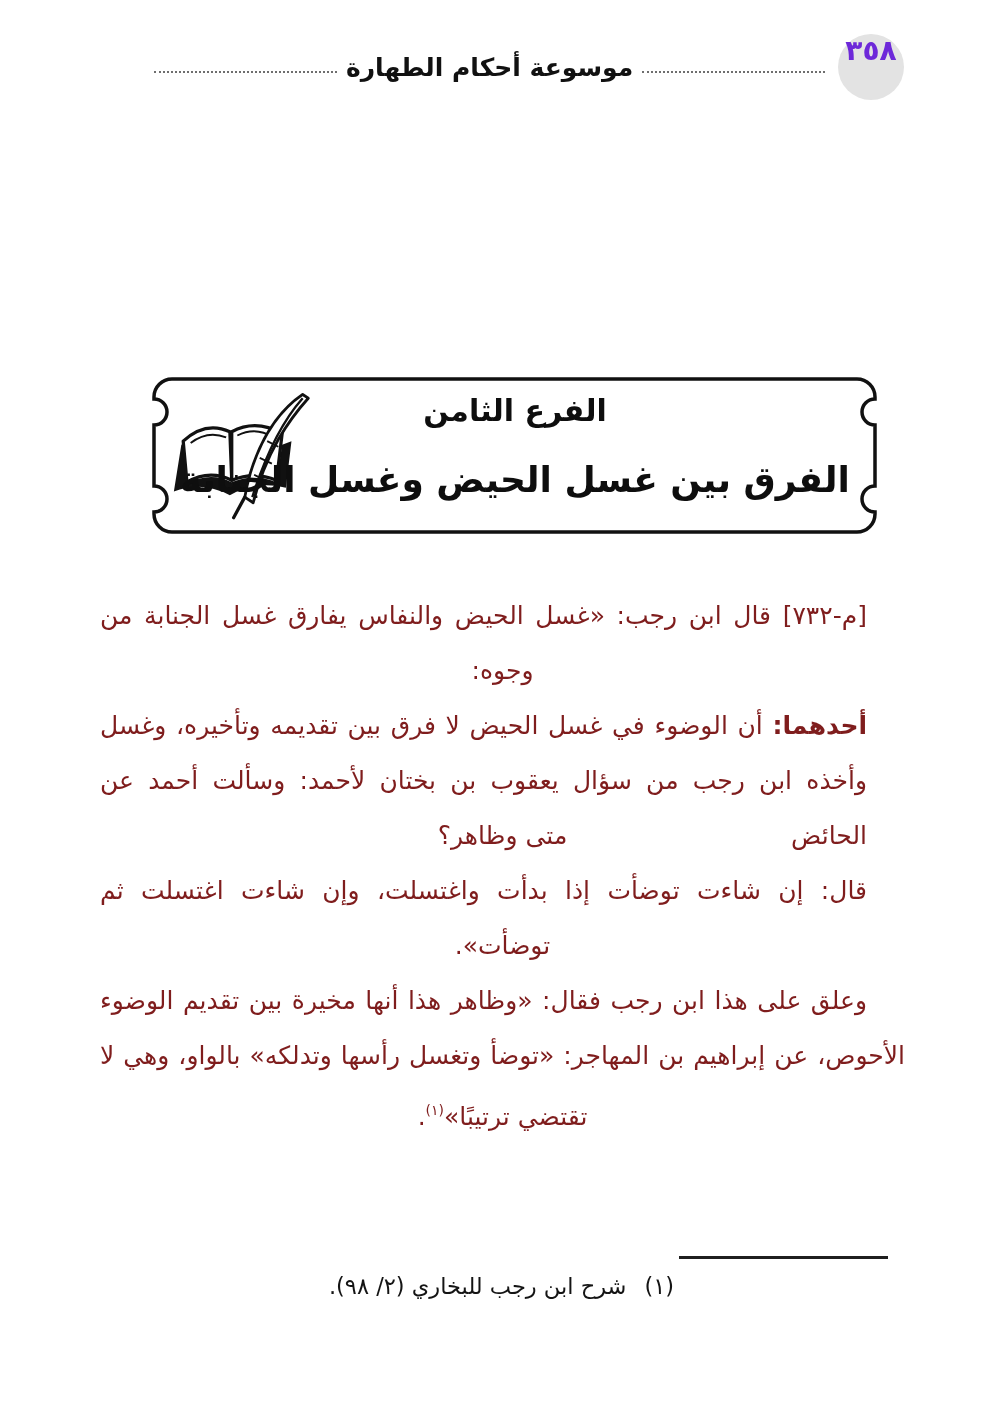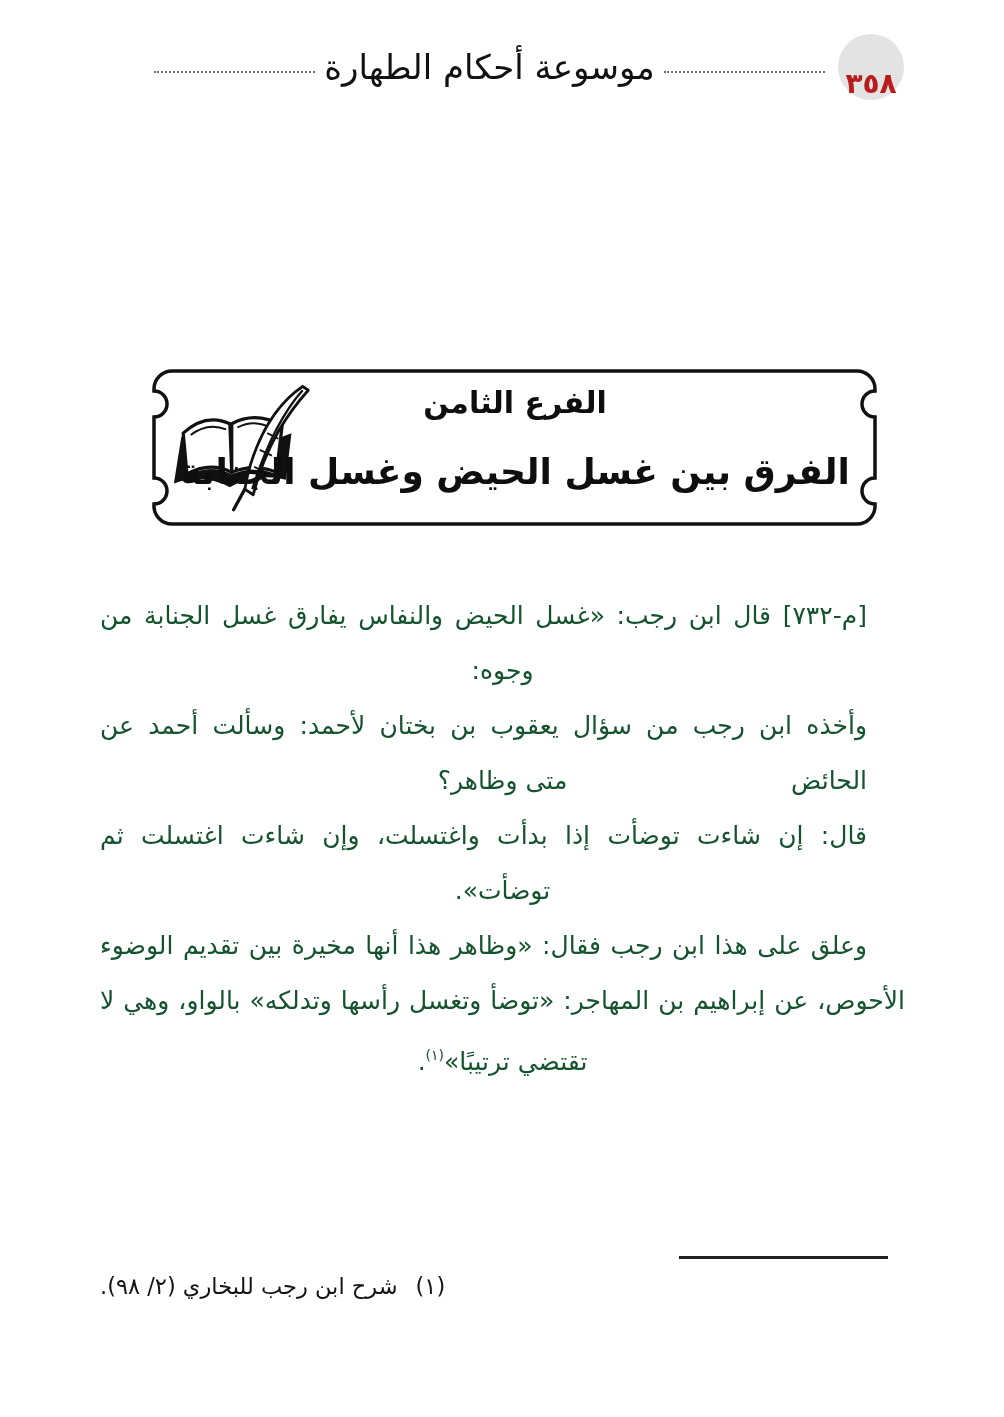--- a/index.html
+++ b/index.html
@@ -25,44 +25,44 @@
   .dotted-rule {
     flex: 1 1 auto;
     height: 0;
     border-bottom: 2.5px dotted #6e6e6e;
     margin: 0 9px;
     transform: translateY(5px);
   }
   .header-title {
     flex: 0 0 auto;
     direction: rtl;
-    font-weight: normal;
-    font-size: 34px;
+    font-weight: bold;
+    font-size: 25px;
     letter-spacing: 0.2px;
     color: #111;
     white-space: nowrap;
   }
   .page-number-circle {
     flex: 0 0 auto;
     width: 66px; height: 66px;
     border-radius: 50%;
     background: #e3e3e3;
     display: flex;
-    align-items: flex-end;
+    align-items: flex-start;
     justify-content: center;
     font-weight: bold;
     font-size: 28px;
-    color: #b91c1c;
+    color: #6d28d9;
     margin-left: 4px;
   }
 
   
   .section-box {
     position: absolute;
-    top: 369px; left: 152px;
+    top: 377px; left: 152px;
     width: 726px; height: 157px;
   }
   .section-frame { position: absolute; inset: 0; }
   .section-art {
     position: absolute;
     left: 10px; top: 10px;
     width: 160px; height: 140px;
   }
   .section-kicker {
     position: absolute;
@@ -83,21 +83,21 @@
     color: #0e0e0e;
   }
 
   
   .body-text {
     position: absolute;
     top: 588px; left: 100px;
     width: 805px;
     direction: rtl;
     font-size: 25px;
-    color: #14532d;
+    color: #7f1d1d;
   }
   .tline {
     height: 55px;
     line-height: 55px;
     white-space: nowrap;
   }
   .tline.j {
     white-space: normal;
     text-align: justify;
     text-align-last: justify;
@@ -114,21 +114,21 @@
   .footnote-rule {
     position: absolute;
     top: 1256px; left: 679px;
     width: 209px; height: 3px;
     background: #1f1f1f;
   }
   .footnote-line {
     position: absolute;
     top: 1266px; right: 101px; left: 100px;
     direction: rtl;
-    text-align: left;
+    text-align: center;
     font-size: 22.5px;
     line-height: 40px;
     color: #141414;
   }
   .footnote-marker { margin-left: 18px; }
 </style>
 </head>
 <body>
 
 <div class="page">
@@ -170,20 +170,21 @@
     </svg>
 
     <div class="section-kicker">الفرع الثامن</div>
     <div class="section-title">الفرق بين غسل الحيض وغسل الجنابة</div>
   </div>
 
   <div class="body-text">
     <div class="tline j indent">[م-٧٣٢] قال ابن رجب: «غسل الحيض والنفاس يفارق غسل الجنابة من</div>
     <div class="tline r">وجوه:</div>
 
+    <div class="tline j indent"><span class="lead-bold">أحدهما:</span><span> أن الوضوء في غسل الحيض لا فرق بين تقديمه وتأخيره، وغسل</span></div>
 
     <div class="tline j indent">وأخذه ابن رجب من سؤال يعقوب بن بختان لأحمد: وسألت أحمد عن الحائض</div>
     <div class="tline r">متى وظاهر؟</div>
 
     <div class="tline j indent">قال: إن شاءت توضأت إذا بدأت واغتسلت، وإن شاءت اغتسلت ثم</div>
     <div class="tline r">توضأت».</div>
 
     <div class="tline j indent">وعلق على هذا ابن رجب فقال: «وظاهر هذا أنها مخيرة بين تقديم الوضوء</div>
     <div class="tline j">الأحوص، عن إبراهيم بن المهاجر: «توضأ وتغسل رأسها وتدلكه» بالواو، وهي لا</div>
     <div class="tline r"><span>تقتضي ترتيبًا»</span><span class="fn-ref">(١)</span><span>.</span></div>

